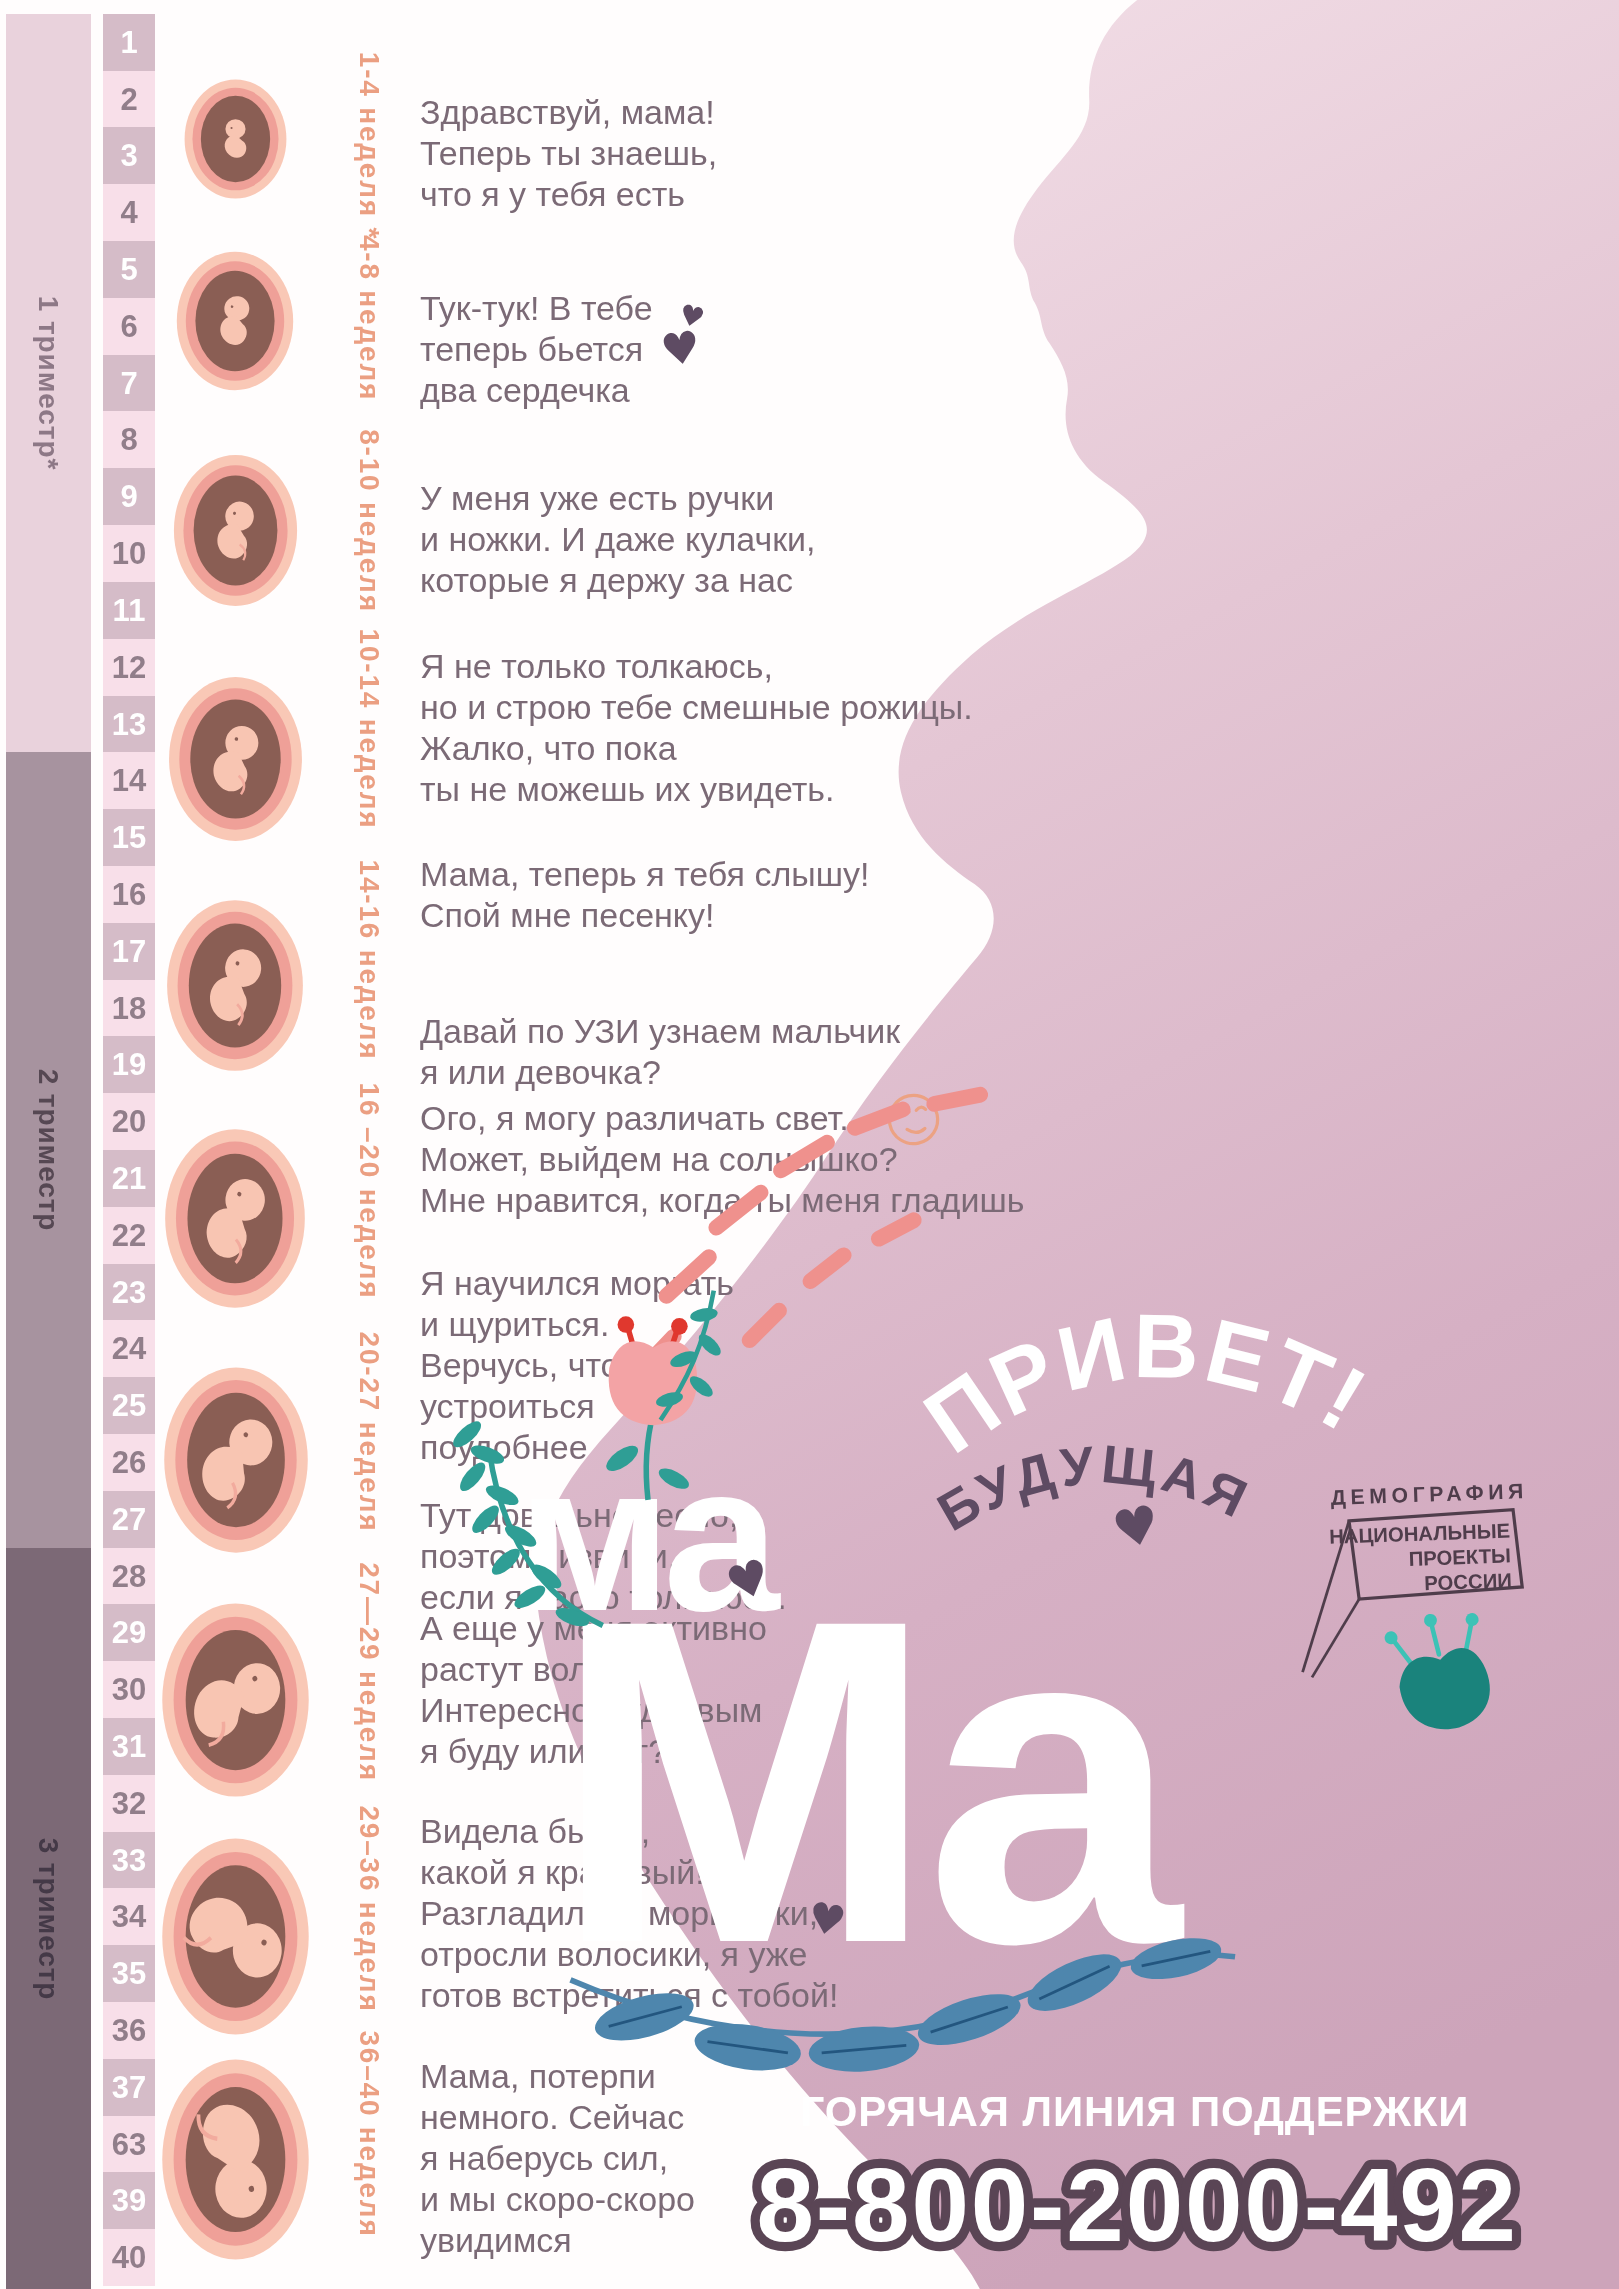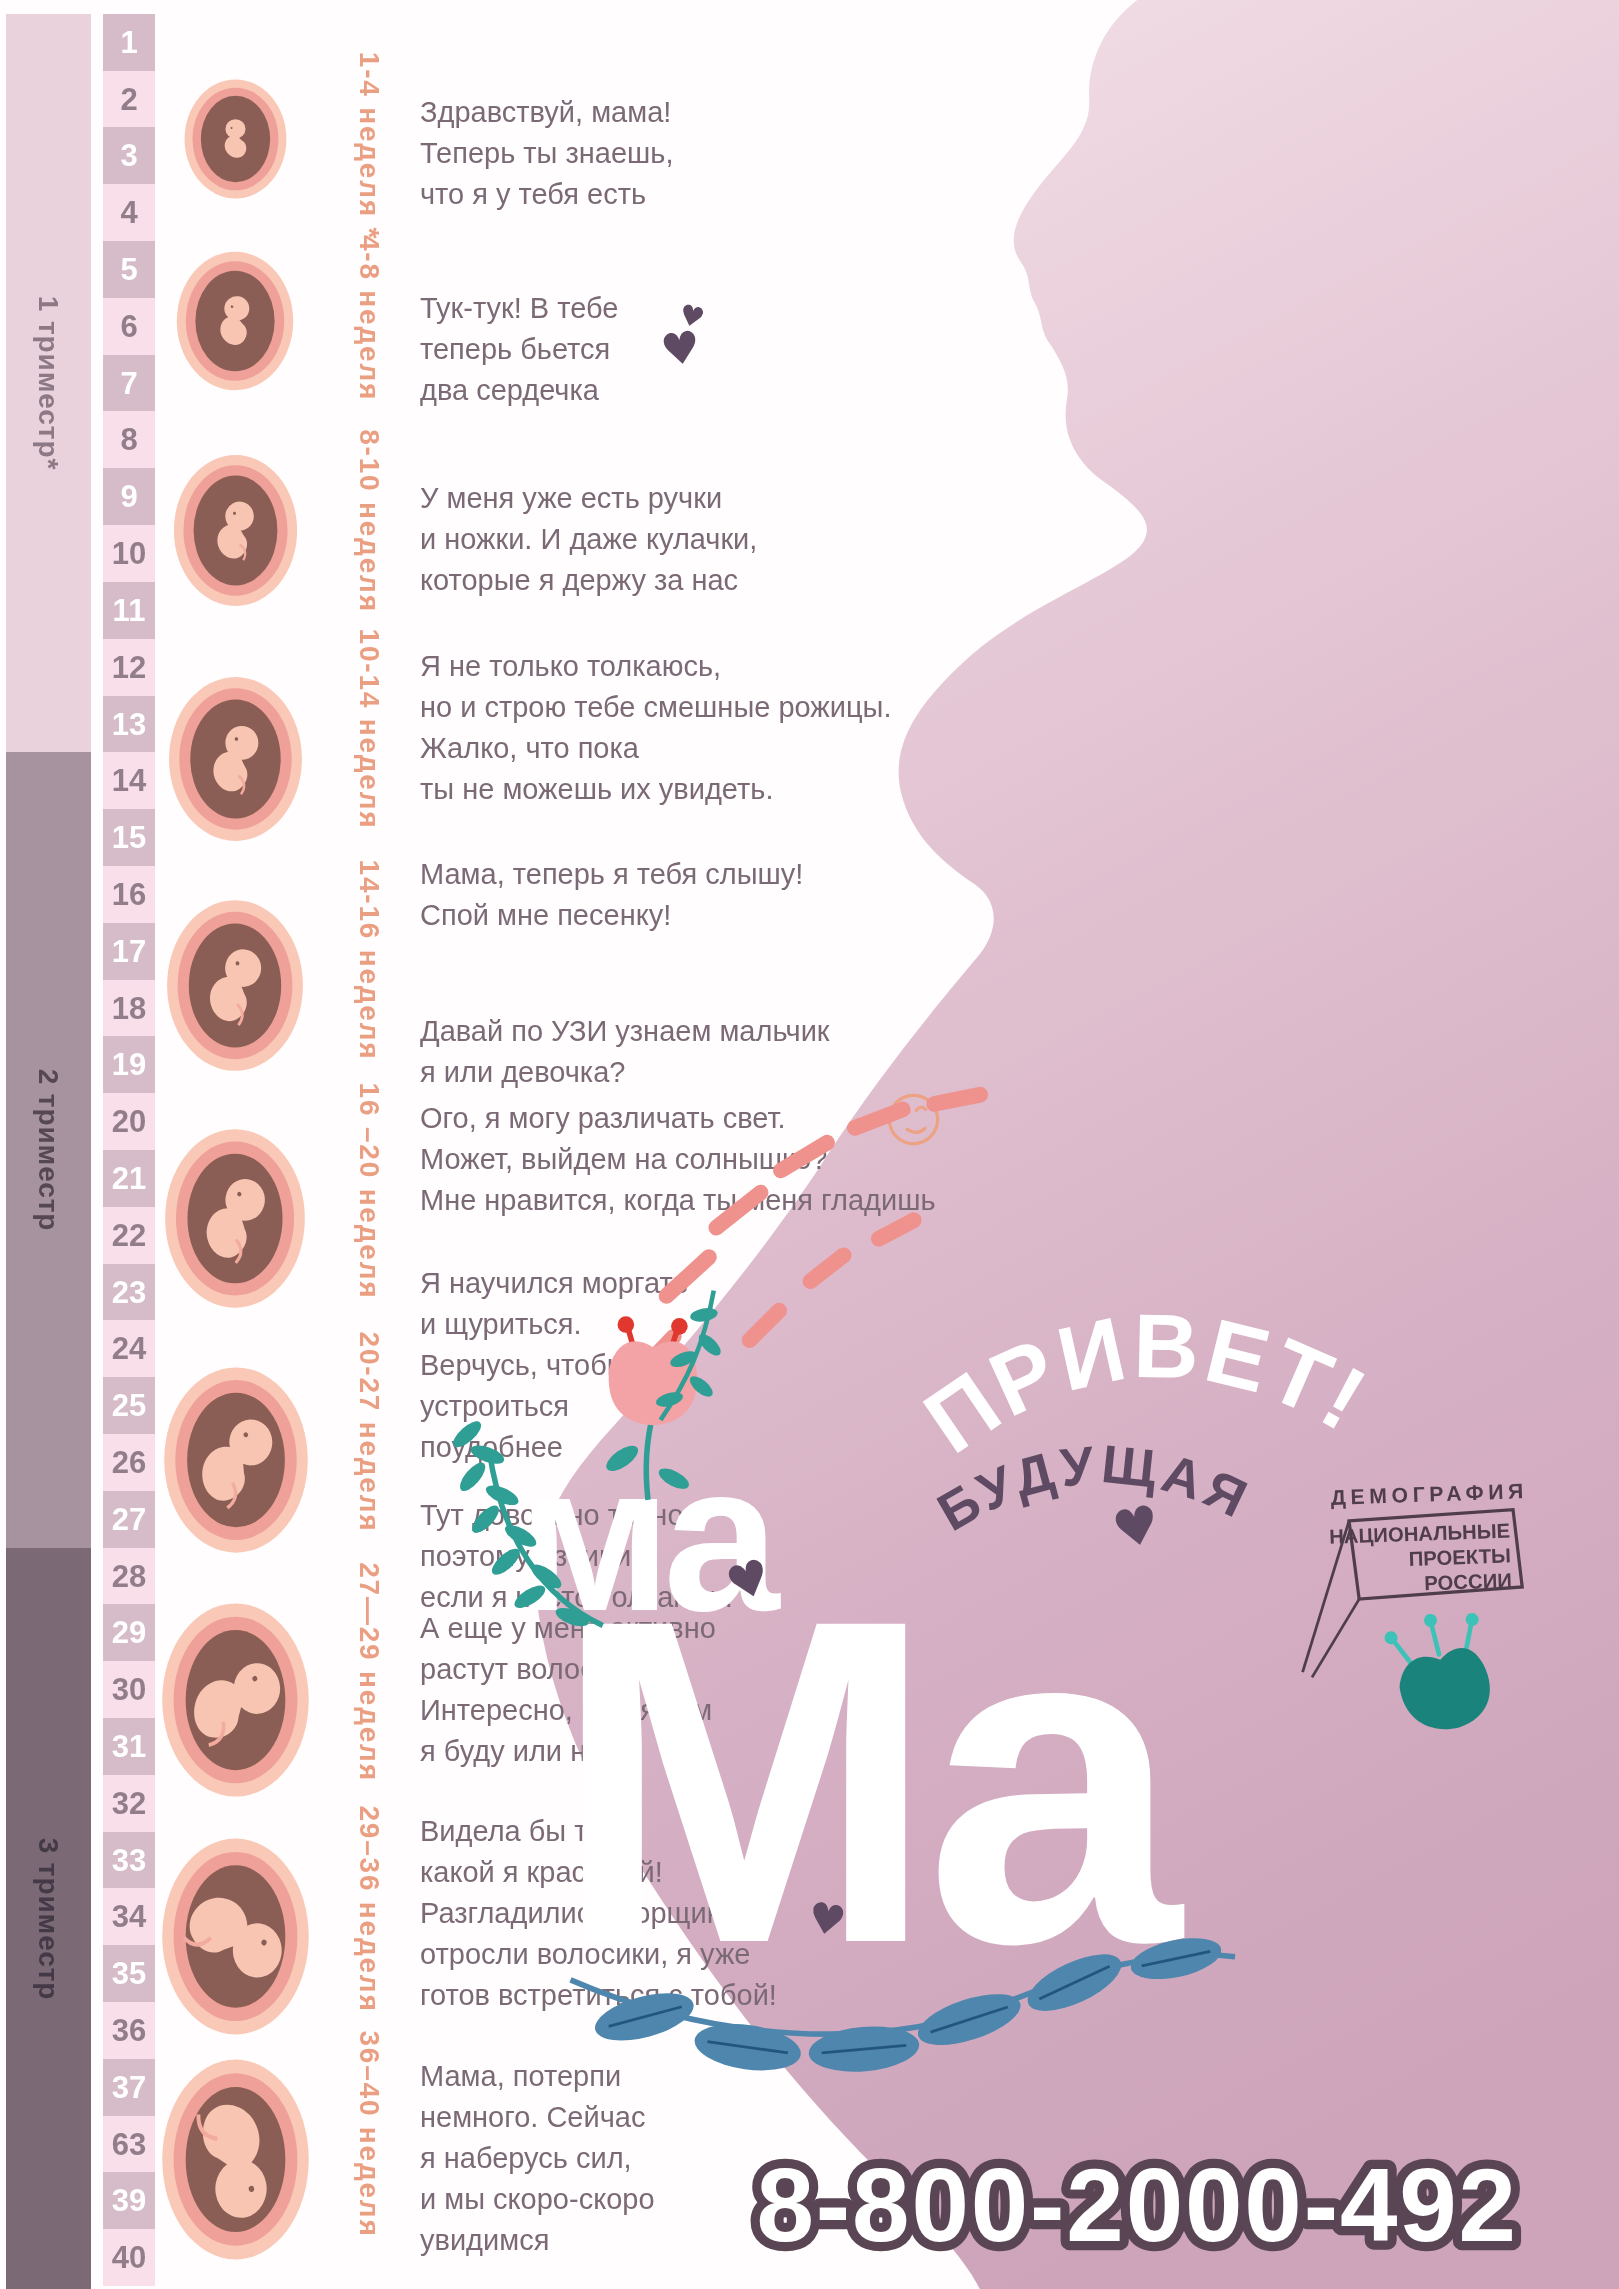--- a/index.html
+++ b/index.html
@@ -23,21 +23,21 @@
   .week-cell span{font-size:31px;font-weight:700;}
   .week-cell.odd span{color:#ffffff;}
   .week-cell.even span{color:#917e8a;}
   
   .embryo{position:absolute;}
   
   .range-label{position:absolute;left:353px;transform:translateY(-50%);
      writing-mode:vertical-rl;font-size:28px;font-weight:700;color:#eb9f82;
      letter-spacing:1.8px;white-space:pre;}
   
-  .msg{position:absolute;left:420px;width:628px;font-size:29px;line-height:41px;
+  .msg{position:absolute;left:420px;width:628px;font-size:34px;line-height:41px;
      color:#7b6a76;white-space:pre-line;}
   .footnote{position:absolute;left:438px;top:2232px;font-size:21px;line-height:27px;
      color:#6f5f6b;white-space:pre-line;}
   
   .heart{position:absolute;color:#5e4b63;font-family:"DejaVu Sans",sans-serif;line-height:1;}
   
   .mama{position:absolute;color:#ffffff;font-weight:700;line-height:1;}
   #mama1{left:517px;top:1433px;font-size:209px;letter-spacing:-5.5px;}
   #mama2{left:552px;top:1551px;font-size:461px;letter-spacing:-16.6px;}
   
@@ -561,16 +561,17 @@
       <text x="236" y="122" text-anchor="end" font-size="22" font-weight="700" fill="#4f3d4b">РОССИИ</text>
     </g>
 
     <text x="1232" y="2428" text-anchor="middle" font-size="112" font-weight="700" letter-spacing="2" fill="#ffffff" stroke="#5a4555" stroke-width="20" paint-order="stroke" stroke-linejoin="round">8-800-2000-492</text>
   </svg>
 
   <span class="heart" style="left:1113px;top:1501px;font-size:52px;transform:rotate(-12deg);">♥</span>
   <span class="heart" style="left:727px;top:1556px;font-size:48px;transform:rotate(-18deg);">♥</span>
   <span class="heart" style="left:808px;top:1899px;font-size:42px;transform:rotate(10deg);">♥</span>
 
+  <div id="hotline-label">ГОРЯЧАЯ ЛИНИЯ ПОДДЕРЖКИ</div>
 
 
 </div>
 
 
 </body></html>

